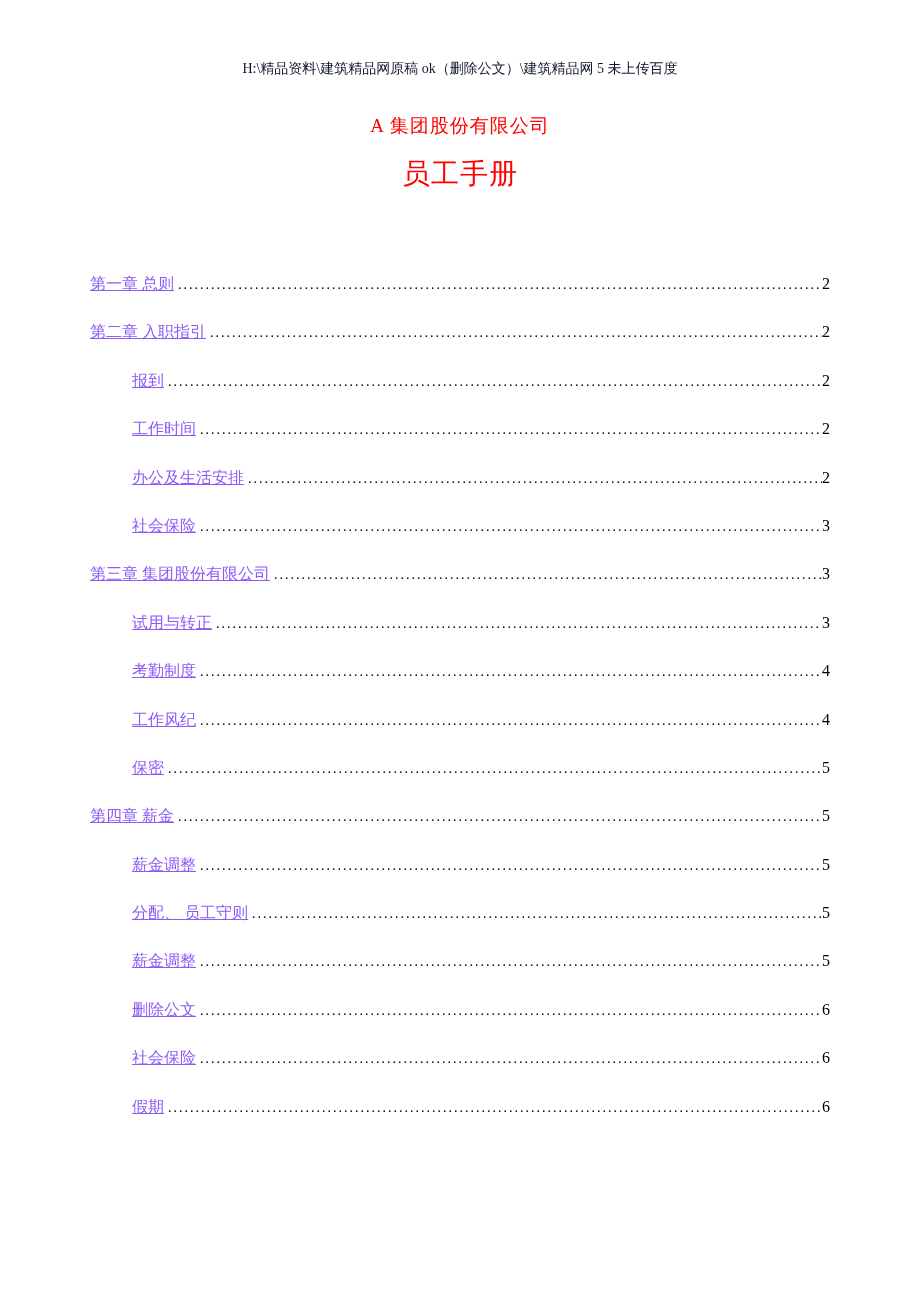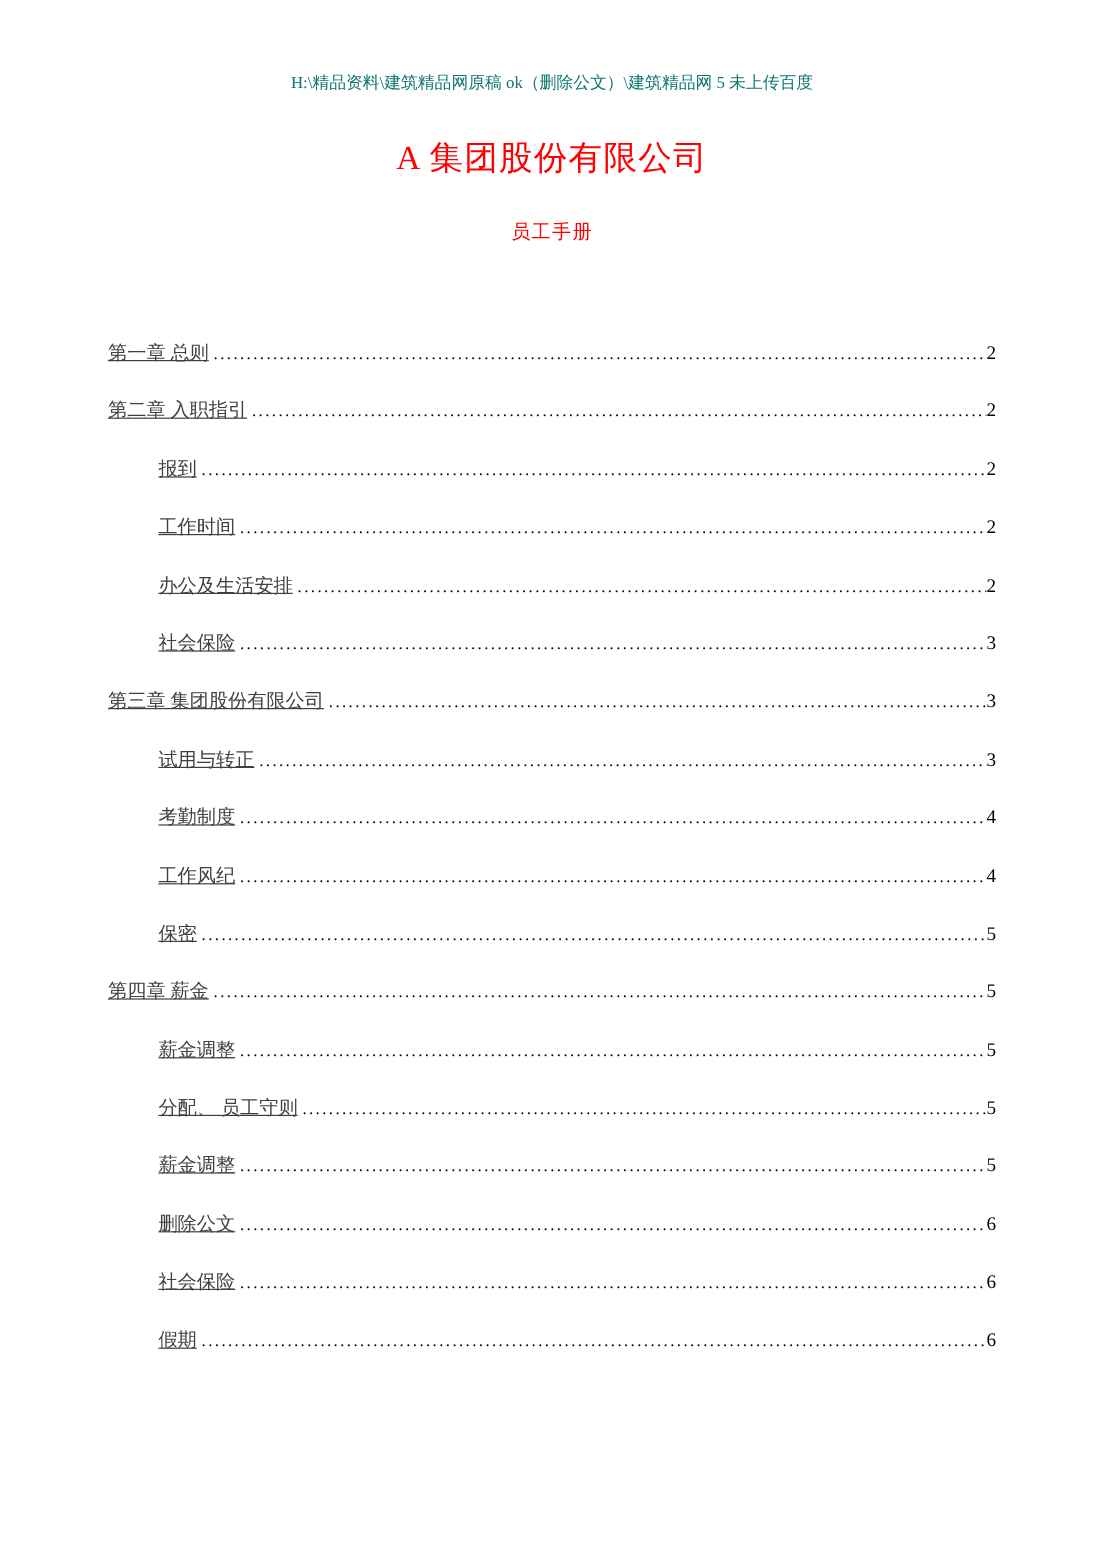--- a/index.html
+++ b/index.html
@@ -6,55 +6,55 @@
     body {
       width: 920px;
       min-height: 1302px;
       background: #ffffff;
       font-family: "SimSun", "宋体", serif;
       padding: 60px 90px;
     }
     .header-path {
       text-align: center;
       font-size: 14px;
-      color: #0f766e;
+      color: #0f172a;
       margin-bottom: 35px;
     }
     .doc-title {
       text-align: center;
       color: #ff0000;
-      font-size: 28px;
-      margin-bottom: 32px;
+      font-size: 19px;
+      margin-bottom: 16px;
       letter-spacing: 1px;
     }
     .doc-subtitle {
       text-align: center;
       color: #ff0000;
-      font-size: 16px;
+      font-size: 28px;
       margin-bottom: 80px;
       letter-spacing: 1px;
     }
     .toc {
       font-size: 16px;
     }
     .toc-row {
       display: flex;
       align-items: baseline;
       margin-bottom: 26px;
       line-height: 1.4;
     }
     .toc-row.level-1 {
       padding-left: 0;
     }
     .toc-row.level-2 {
       padding-left: 42px;
       justify-content: flex-end;
     }
     .toc-link {
-      color: #404040;
+      color: #8b5cf6;
       text-decoration: underline;
       white-space: nowrap;
       cursor: pointer;
     }
     .toc-dots {
       flex: 1;
       overflow: hidden;
       white-space: nowrap;
       color: #000;
       letter-spacing: 2px;

